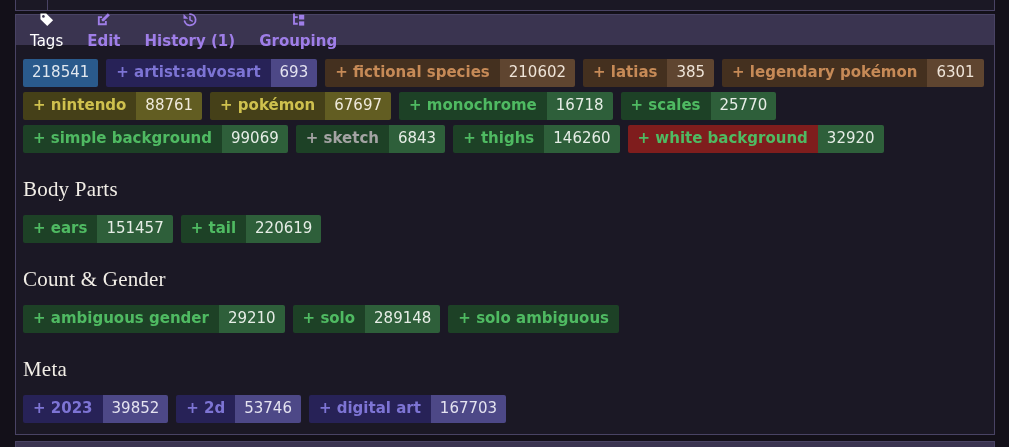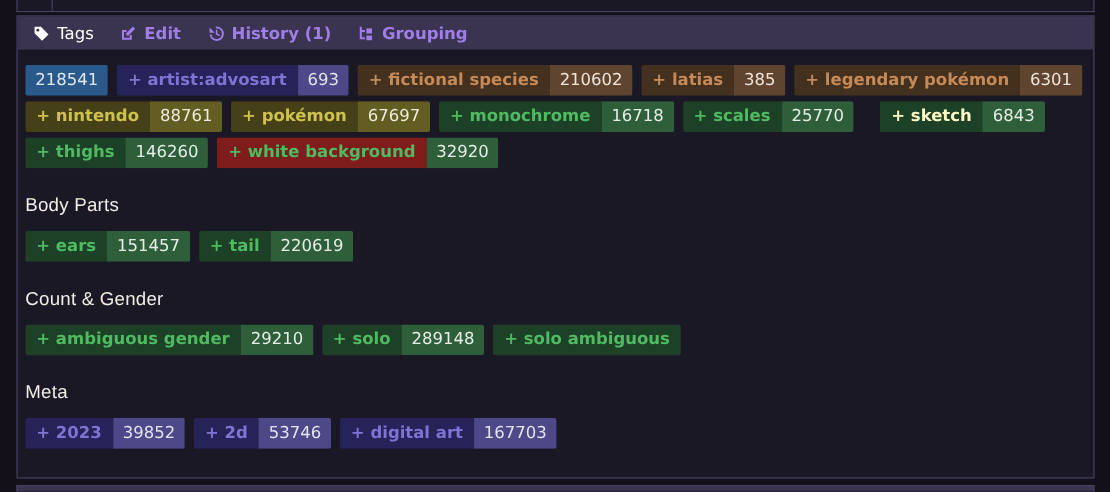--- a/index.html
+++ b/index.html
@@ -33,35 +33,35 @@
     border:1px solid var(--border);
   }
   .panel-header{
     height:30px;background:var(--bar-bg);
     display:flex;align-items:center;gap:24px;
     padding:0 14px;
   }
   .tab{
     display:inline-flex;align-items:center;gap:7px;
     font-size:15px;font-weight:bold;color:var(--link);
-    text-decoration:none;cursor:pointer;line-height:1;
+    text-decoration:none;cursor:pointer;line-height:1;flex-direction:column;
   }
   .tab.active{color:#ffffff;font-weight:normal;}
   .tab .icon{display:inline-flex;width:15px;height:15px;}
   .tab .icon svg{width:15px;height:15px;}
   .panel-body{
     padding:14px 7px 14px 7px;
   }
   .tag-row{
     display:flex;flex-wrap:wrap;gap:5px 8px;
   }
   .section-heading{
-    font-family:Liberation Sans, sans-serif;
+    font-family:Liberation Serif, serif;
     font-weight:normal;
-    font-size:17px;
+    font-size:21px;
     color:var(--heading);
     margin:24px 0 13px 0;
     letter-spacing:.2px;
   }
   .chip{
     display:inline-flex;align-items:stretch;
     border-radius:2px;overflow:hidden;
     font-size:15px;line-height:1;
   }
   .chip-name{
@@ -166,21 +166,25 @@
         </span>
         <span class="chip">
           <a class="chip-name" style="background: rgb(29, 65, 38); color: rgb(79, 186, 98);">+ monochrome</a>
           <a class="chip-count" style="background: rgb(46, 95, 58); color: rgb(230, 237, 230);">16718</a>
         </span>
         <span class="chip">
           <a class="chip-name" style="background: rgb(29, 65, 38); color: rgb(79, 186, 98);">+ scales</a>
           <a class="chip-count" style="background: rgb(46, 95, 58); color: rgb(230, 237, 230);">25770</a>
         </span>
         <span class="chip">
-          <a class="chip-name" style="background: rgb(29, 65, 38); color: #fef9c3; margin-left: 16px;">+ sketch</a>
+          <a class="chip-name" style="background: rgb(29, 65, 38); color: rgb(79, 186, 98);">+ simple background</a>
+          <a class="chip-count" style="background: rgb(46, 95, 58); color: rgb(230, 237, 230);">99069</a>
+        </span>
+        <span class="chip">
+          <a class="chip-name" style="background: rgb(29, 65, 38); color: #a3a3a3;">+ sketch</a>
           <a class="chip-count" style="background: rgb(46, 95, 58); color: rgb(230, 237, 230);">6843</a>
         </span>
         <span class="chip">
           <a class="chip-name" style="background: rgb(29, 65, 38); color: rgb(79, 186, 98);">+ thighs</a>
           <a class="chip-count" style="background: rgb(46, 95, 58); color: rgb(230, 237, 230);">146260</a>
         </span>
         <span class="chip">
           <a class="chip-name" style="background: #7f1d1d; color: rgb(79, 186, 98);">+ white background</a>
           <a class="chip-count" style="background: rgb(46, 95, 58); color: rgb(230, 237, 230);">32920</a>
         </span>

